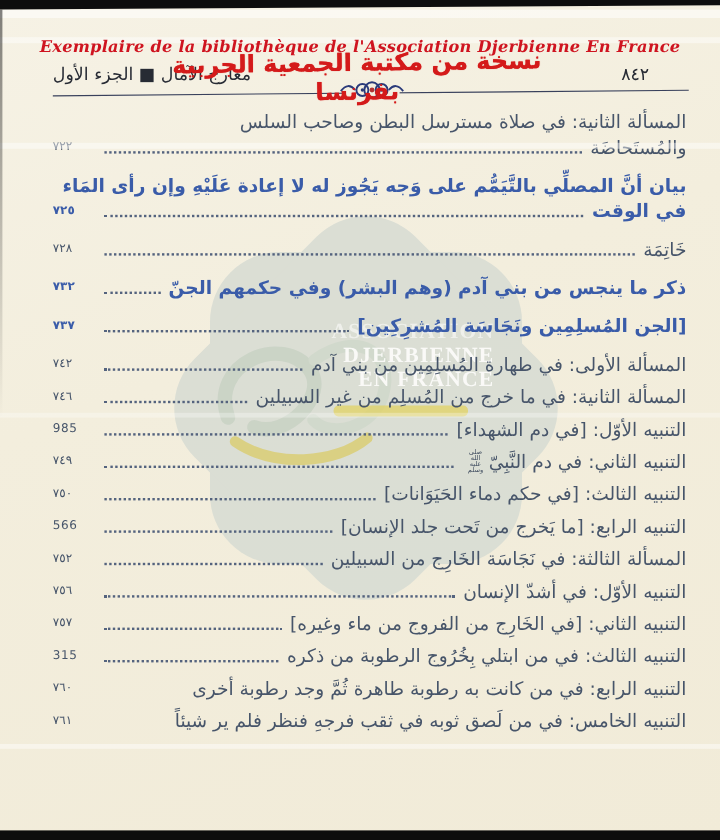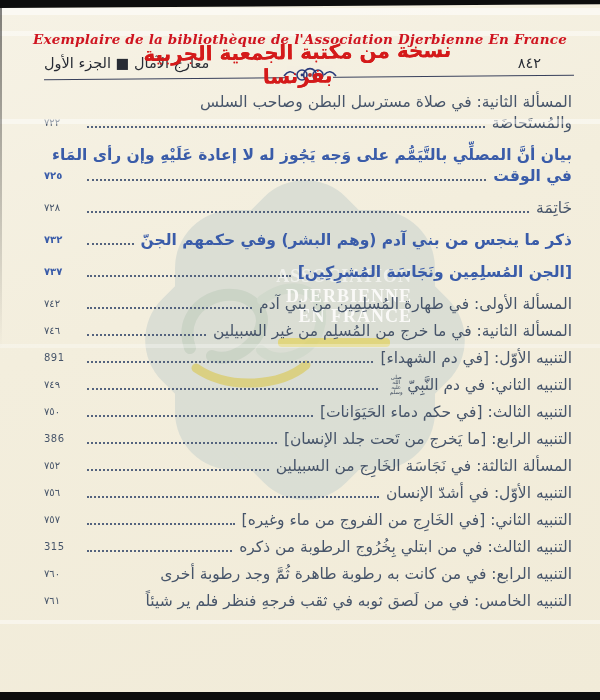--- a/index.html
+++ b/index.html
@@ -140,37 +140,37 @@
         <span class="num">٧٤٢</span>
       </div>
       <div class="row">
         <span class="t">المسألة الثانية: في ما خرج من المُسلِم من غير السبيلين</span>
         <span class="leader dots"></span>
         <span class="num">٧٤٦</span>
       </div>
       <div class="row">
         <span class="t">التنبيه الأوّل: [في دم الشهداء]</span>
         <span class="leader dots"></span>
-        <span class="num">891</span>
+        <span class="num">985</span>
       </div>
       <div class="row">
         <span class="t">التنبيه الثاني: في دم النَّبِيّ</span>
         <span class="saw">صلى الله عليه وسلم</span>
         <span class="leader dots"></span>
         <span class="num">٧٤٩</span>
       </div>
       <div class="row">
         <span class="t">التنبيه الثالث: [في حكم دماء الحَيَوَانات]</span>
         <span class="leader dots"></span>
         <span class="num">٧٥٠</span>
       </div>
       <div class="row">
         <span class="t">التنبيه الرابع: [ما يَخرج من تَحت جلد الإنسان]</span>
         <span class="leader dots"></span>
-        <span class="num">386</span>
+        <span class="num">566</span>
       </div>
       <div class="row">
         <span class="t">المسألة الثالثة: في نَجَاسَة الخَارِج من السبيلين</span>
         <span class="leader dots"></span>
         <span class="num">٧٥٢</span>
       </div>
       <div class="row">
         <span class="t">التنبيه الأوّل: في أشدّ الإنسان</span>
         <span class="leader dots"></span>
         <span class="num">٧٥٦</span>

